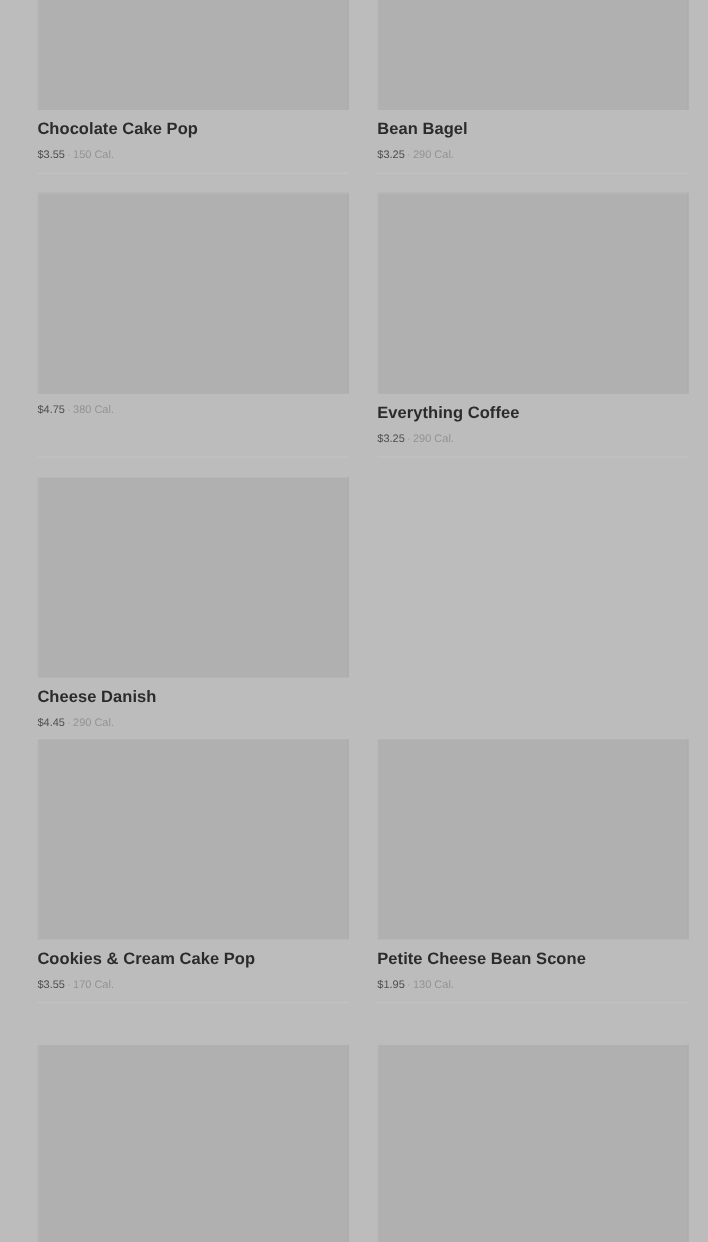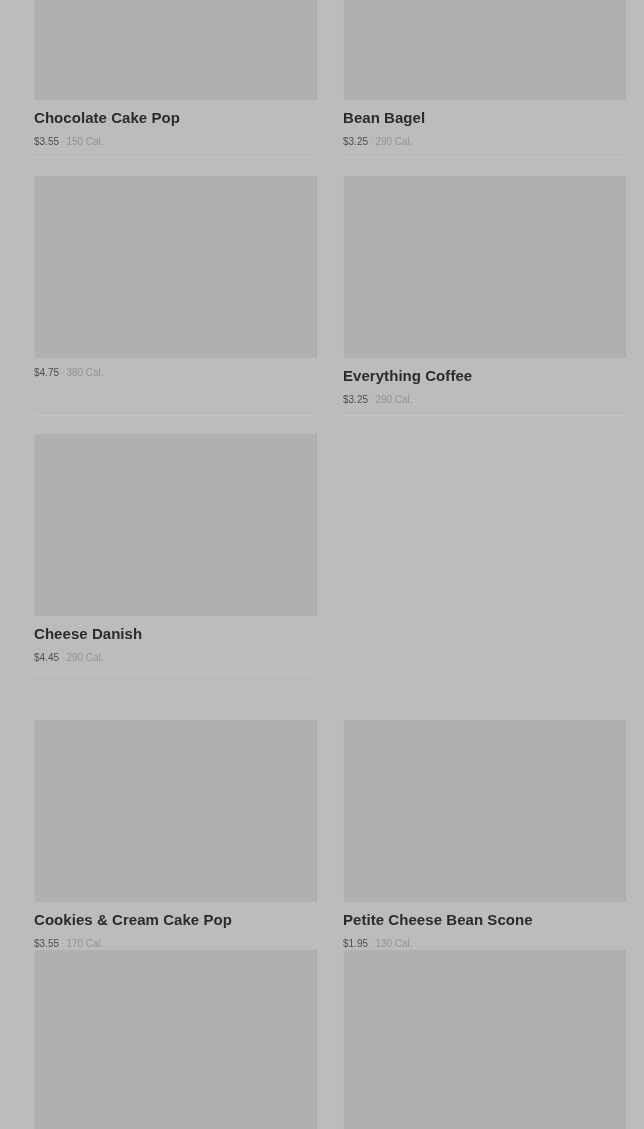--- a/index.html
+++ b/index.html
@@ -149,21 +149,21 @@
     <div class="menu-card col-left">
       <div class="card-image"></div>
       <div class="card-body">
         <span class="card-title">Cheese Danish</span>
         <span class="card-meta"><span class="meta-price">$4.45</span><span class="meta-sep">·</span><span class="meta-cal">290 Cal.</span></span>
       </div>
       <div class="card-divider"></div>
     </div>
   </div>
 
-  <div class="menu-row" style="top:719px">
+  <div class="menu-row" style="top:671px">
     <div class="menu-card col-left">
       <div class="card-image"></div>
       <div class="card-body">
         <span class="card-title">Cookies &amp; Cream Cake Pop</span>
         <span class="card-meta"><span class="meta-price">$3.55</span><span class="meta-sep">·</span><span class="meta-cal">170 Cal.</span></span>
       </div>
       <div class="card-divider"></div>
     </div>
     <div class="menu-card col-right">
       <div class="card-image"></div>

